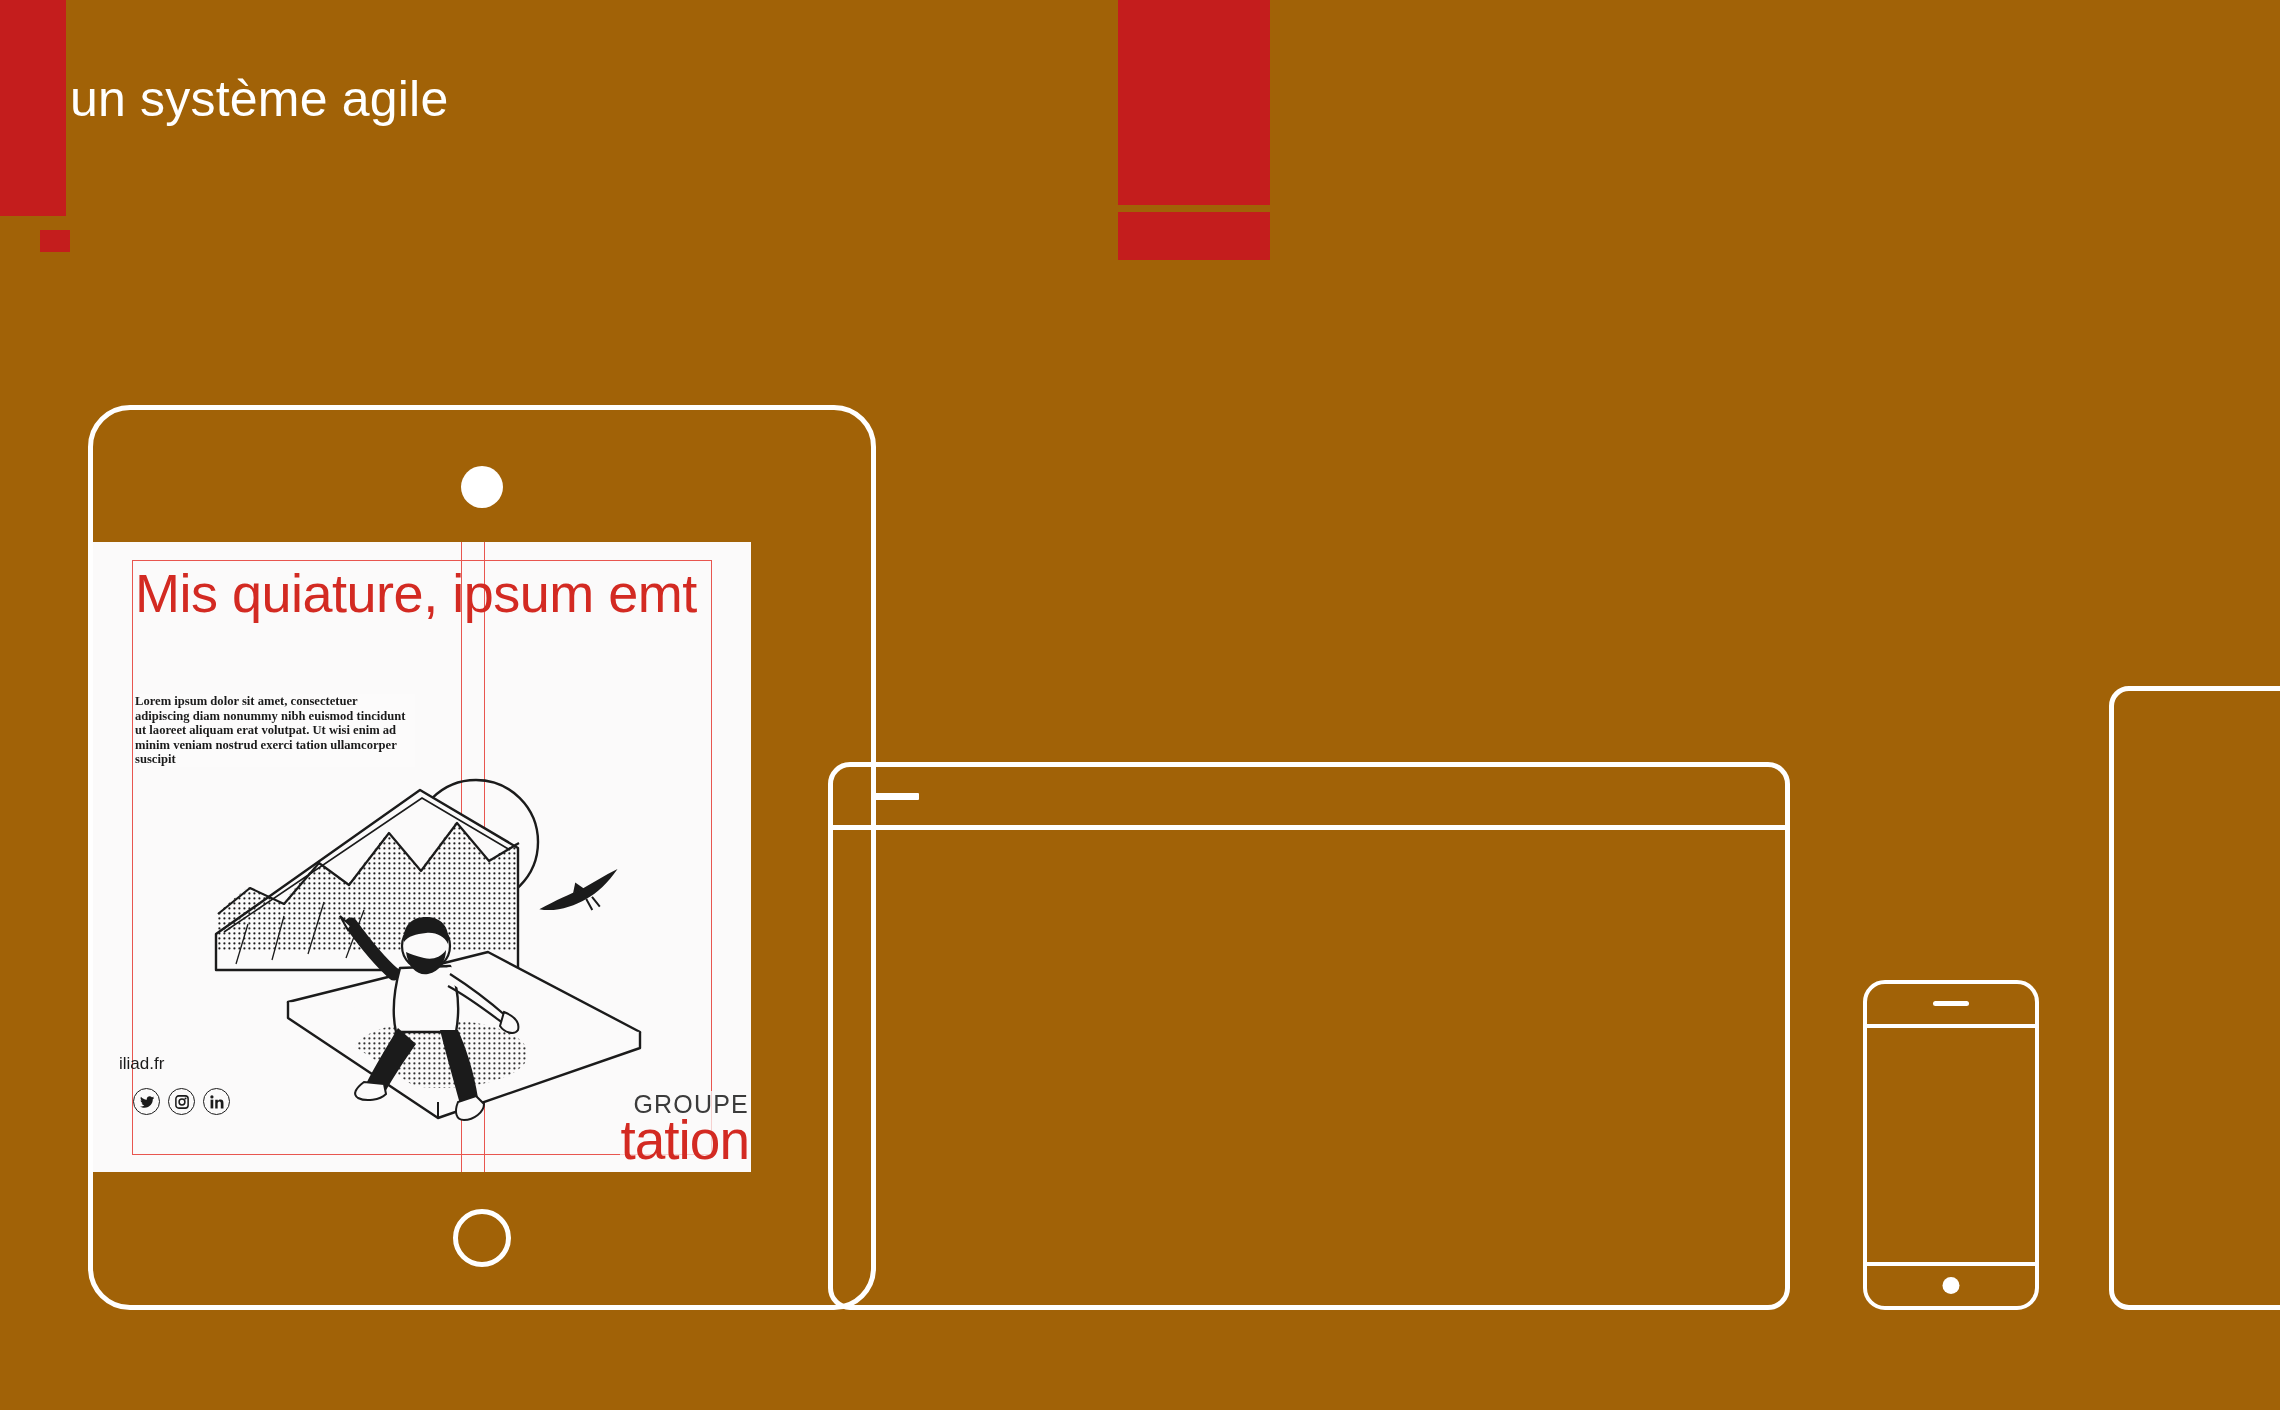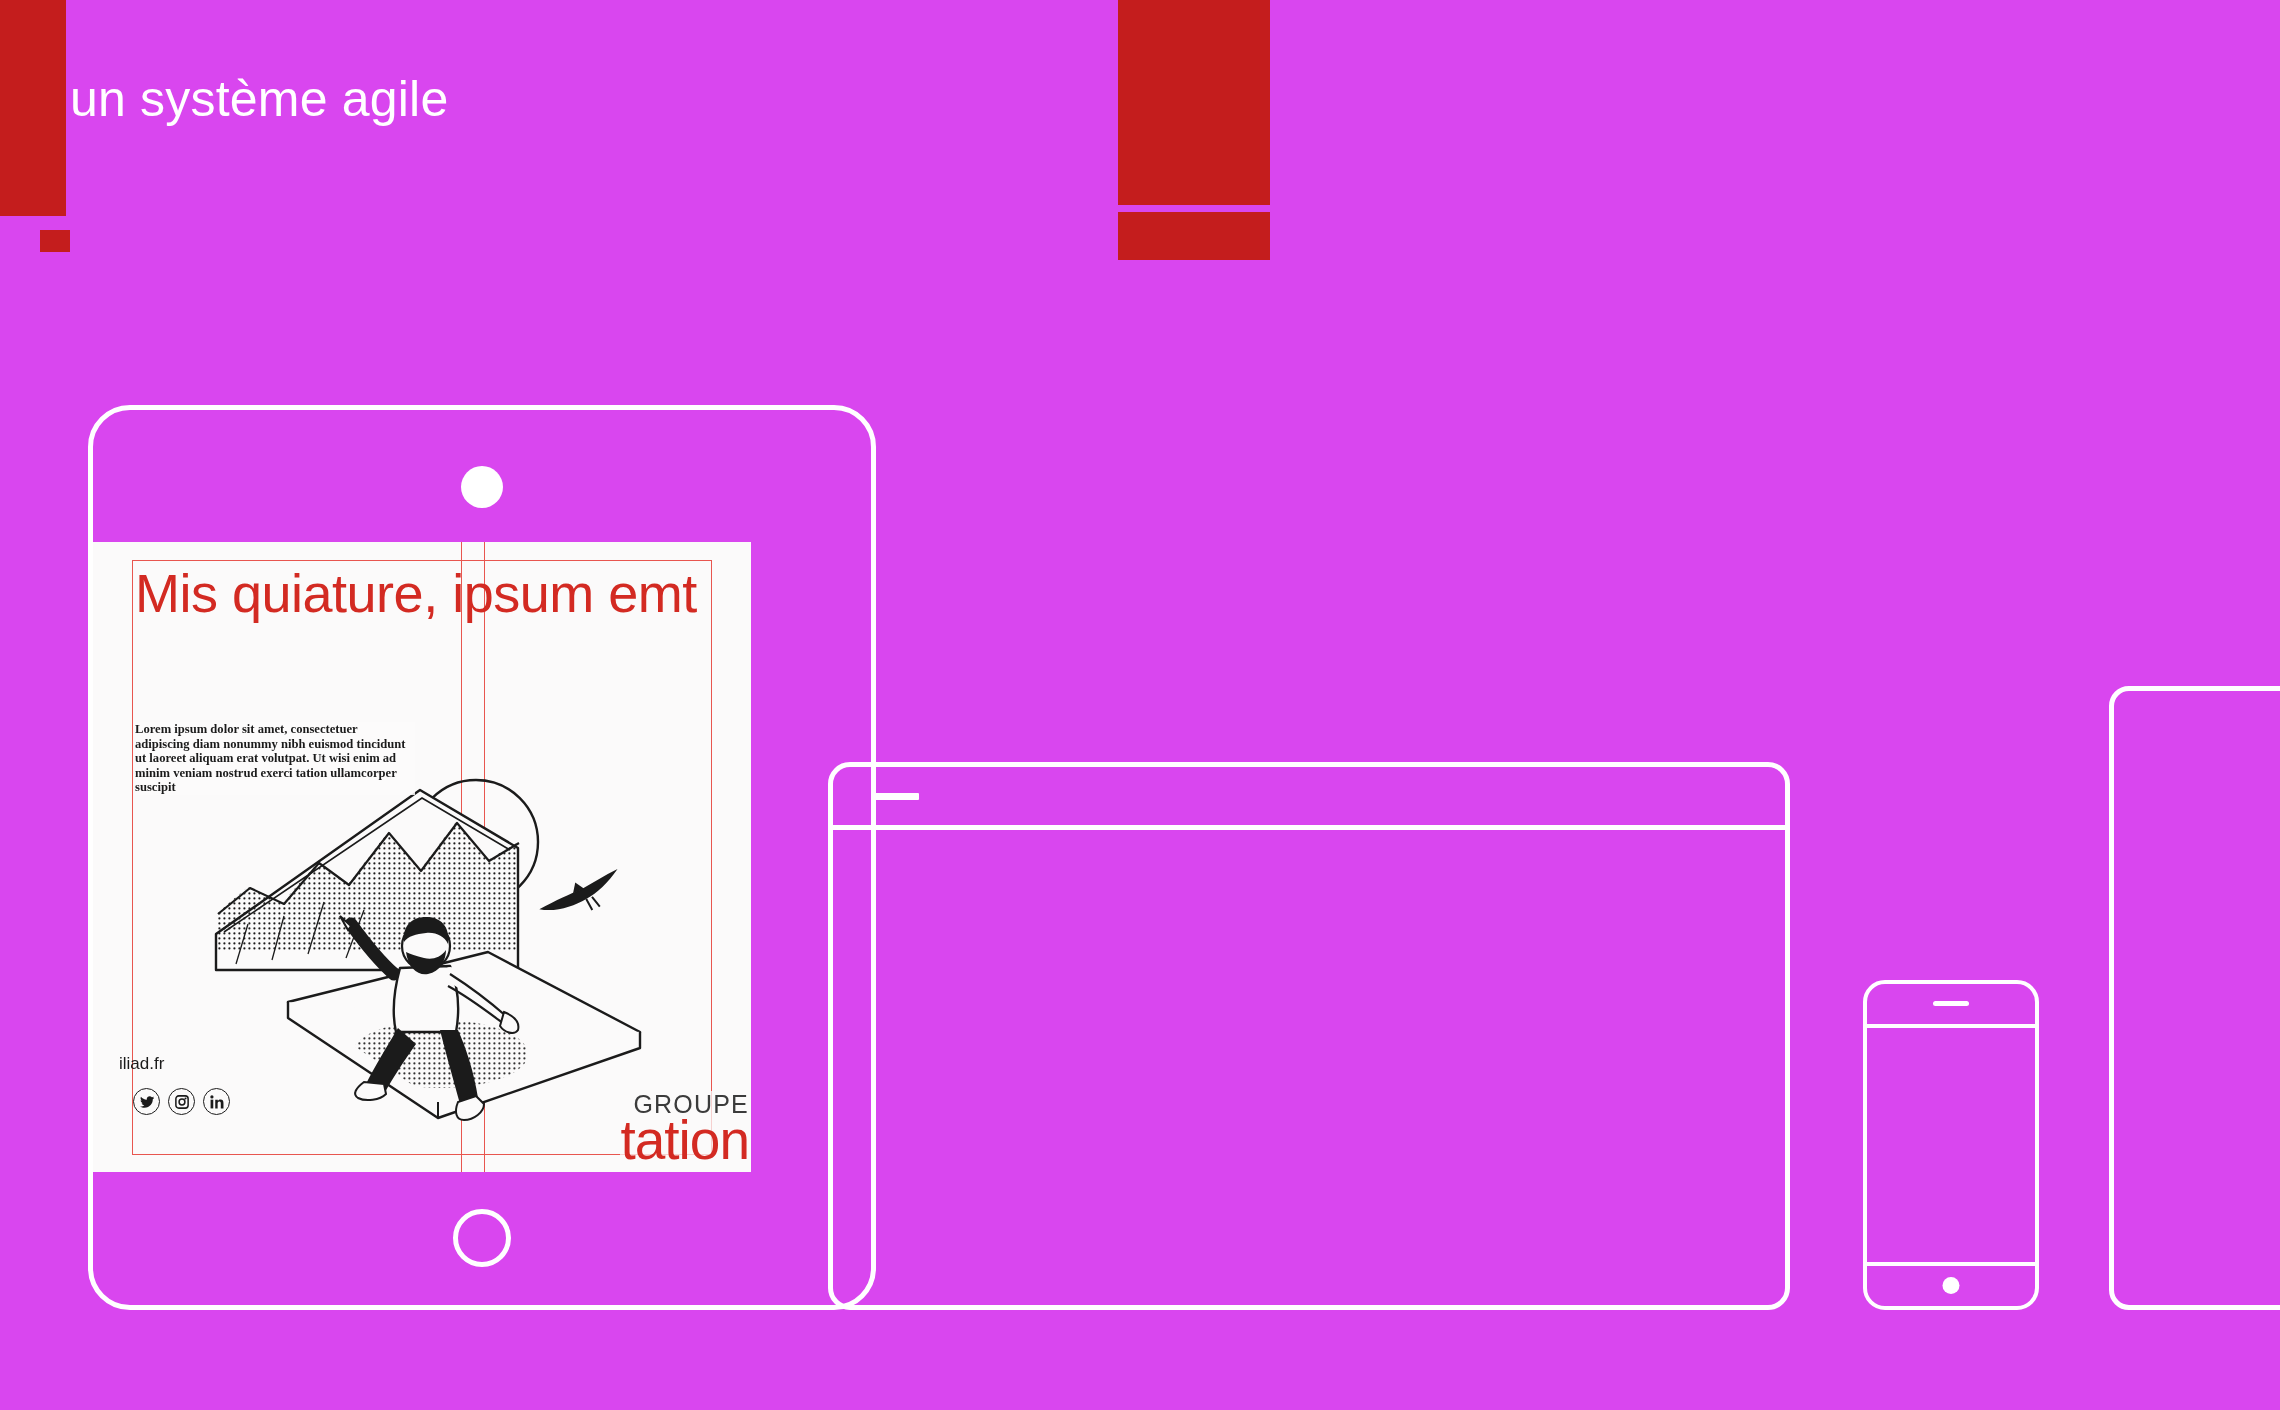--- a/index.html
+++ b/index.html
@@ -8,21 +8,21 @@
     padding: 0;
     background: #cf2323;
   }
   body {
     font-family: "Liberation Sans", sans-serif;
   }
   #stage {
     position: relative;
     width: 2280px;
     height: 1410px;
-    background: #d946ef;
+    background: #a16207;
     overflow: hidden;
   }
 
   
   .tone-block {
     position: absolute;
     background: #c41d1d;
   }
   .tone-left-tall   { left: 0;    top: 0;   width: 66px;  height: 216px; }
   .tone-left-small  { left: 40px; top: 230px; width: 30px; height: 22px; }
@@ -113,21 +113,21 @@
     color: #d32a22;
     font-size: 54px;
     line-height: 58px;
     font-weight: 400;
     letter-spacing: -0.5px;
     z-index: 4;
   }
   #poster-body {
     position: absolute;
     left: 42px;
-    top: 180px;
+    top: 152px;
     width: 280px;
     color: #1b1b1b;
     font-family: "Liberation Serif", serif;
     font-size: 12.6px;
     line-height: 14.6px;
     font-weight: 700;
     z-index: 4;
     background: rgba(251,250,250,0.86);
   }
   #poster-url {

